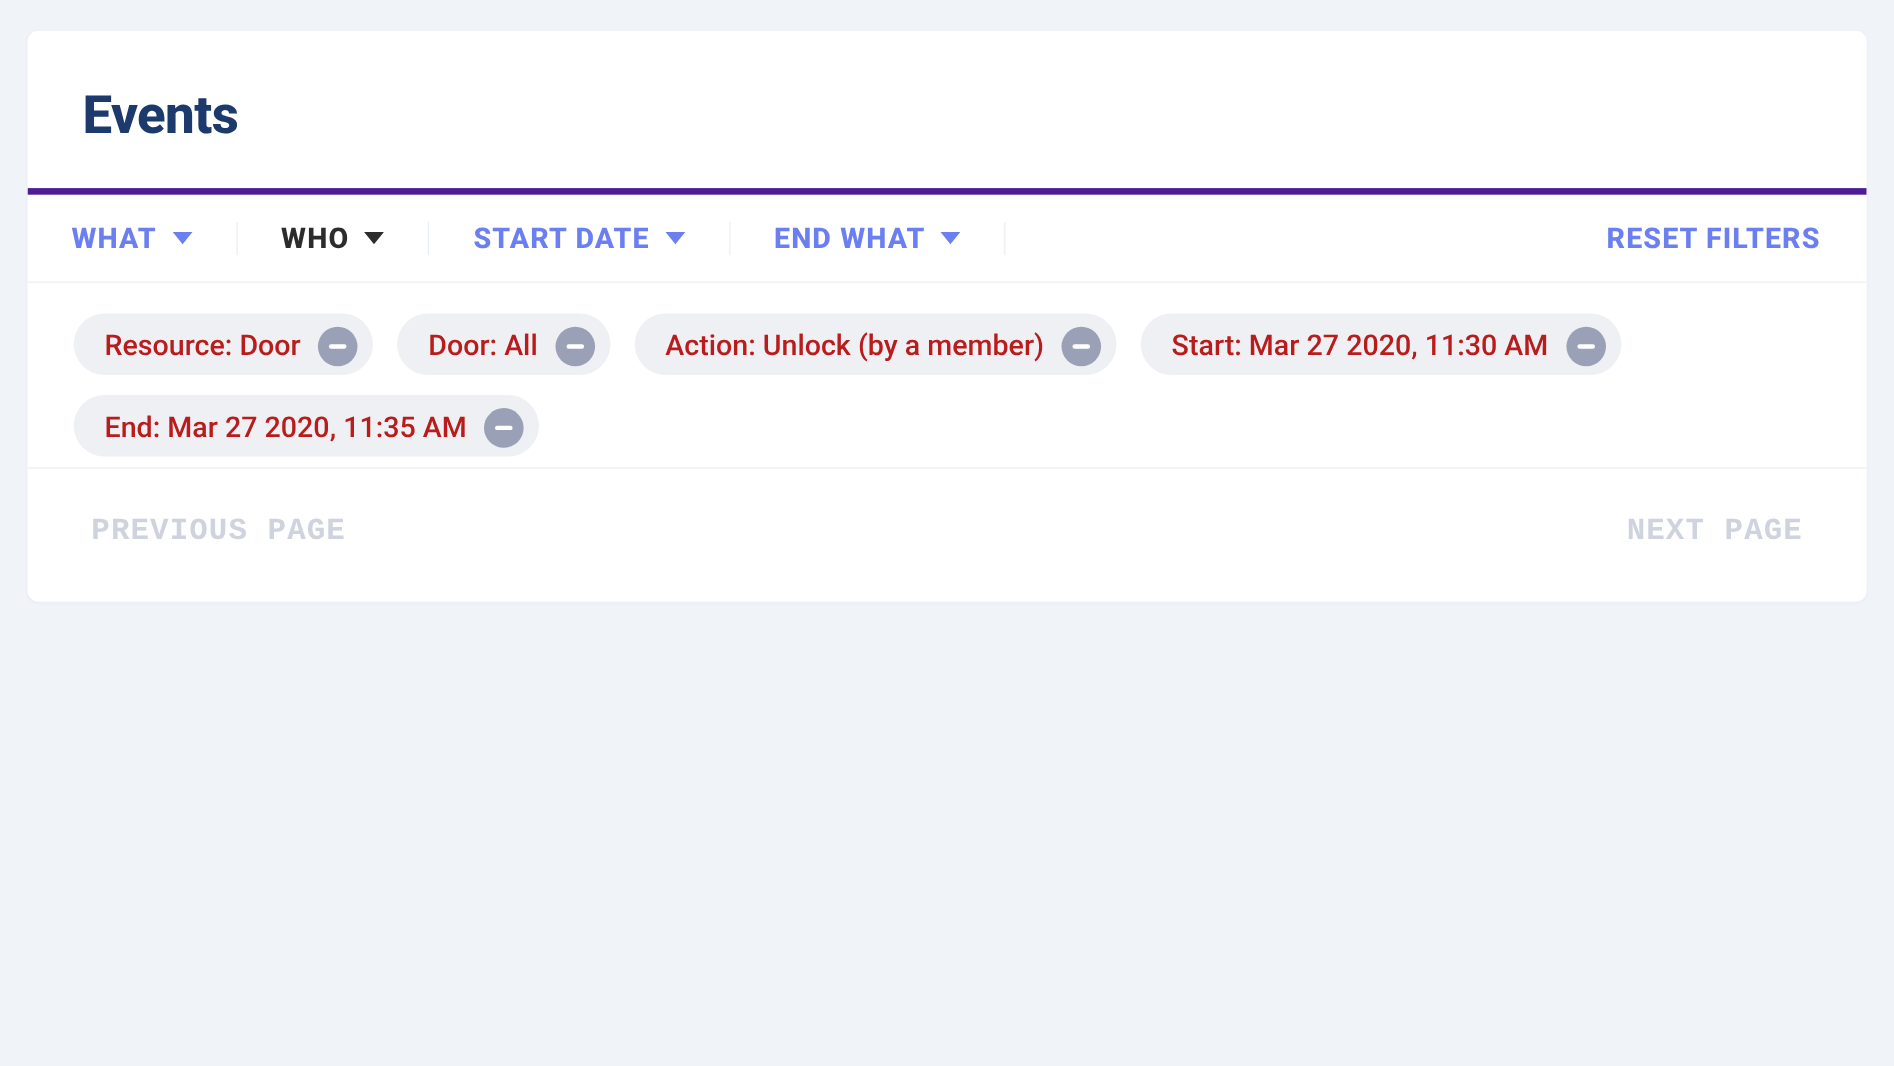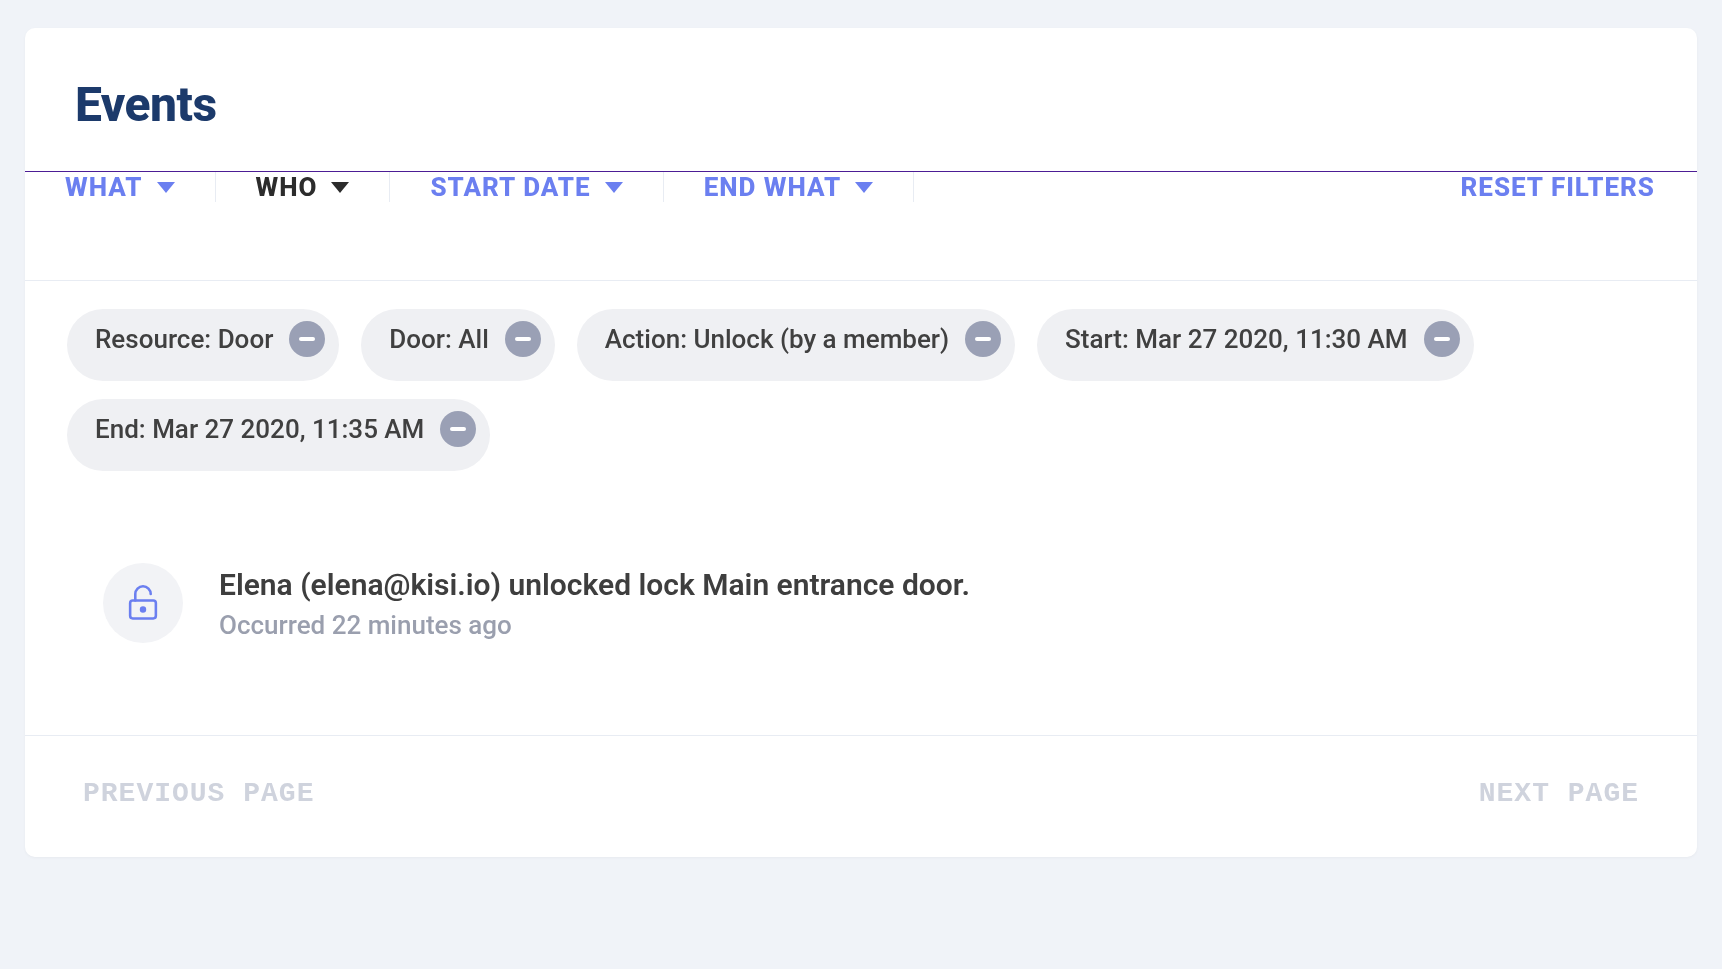--- a/index.html
+++ b/index.html
@@ -24,24 +24,24 @@
       padding: 48px 50px 38px 50px;
     }
     .page-title {
       font-size: 48px;
       font-weight: 800;
       color: #1c3a6b;
       letter-spacing: -0.5px;
     }
     .filter-row {
       display: flex;
-      align-items: flex-start;
-      border-top: 1px solid #4c1d95;
+      align-items: center;
+      border-top: 6px solid #4c1d95;
       border-bottom: 1px solid #e8ecf3;
-      height: 110px;
+      height: 86px;
     }
     .filter-tab {
       display: flex;
       align-items: center;
       justify-content: center;
       gap: 14px;
       padding: 0 40px;
       border-right: 1px solid #e8ecf3;
       font-size: 26px;
       font-weight: 800;
@@ -82,23 +82,23 @@
       padding: 28px 42px 10px 42px;
       display: flex;
       flex-wrap: wrap;
       gap: 18px 22px;
     }
     .chip {
       display: inline-flex;
       align-items: center;
       background: #eff0f3;
       border-radius: 999px;
-      padding: 12px 14px 24px 28px;
-      font-size: 26px;
-      color: #404040;
+      padding: 12px 14px 8px 28px;
+      font-size: 26px;
+      color: #b91c1c;
       gap: 16px;
     }
     .chip-label {
       font-weight: 500;
     }
     .chip-remove {
       width: 36px;
       height: 36px;
       border-radius: 50%;
       background: #9aa0b5;
@@ -224,35 +224,20 @@
         <div class="chip">
           <span class="chip-label">Start: Mar 27 2020, 11:30 AM</span>
           <span class="chip-remove"></span>
         </div>
         <div class="chip">
           <span class="chip-label">End: Mar 27 2020, 11:35 AM</span>
           <span class="chip-remove"></span>
         </div>
       </div>
 
-      <div class="event-list">
-        <div class="event-item">
-          <div class="event-icon">
-            <svg viewBox="0 0 24 28" fill="none" stroke="#6b7ff0" stroke-width="2" stroke-linecap="round" stroke-linejoin="round">
-              <rect x="2" y="12" width="20" height="14" rx="2"></rect>
-              <path d="M6 12 V7 a6 6 0 0 1 12 0"></path>
-              <circle cx="12" cy="19" r="1.5" fill="#6b7ff0"></circle>
-            </svg>
-          </div>
-          <div class="event-text">
-            <div class="event-title">Elena (elena@kisi.io) unlocked lock Main entrance door.</div>
-            <div class="event-time">Occurred 22 minutes ago</div>
-          </div>
-        </div>
-      </div>
 
       <div class="pagination">
         <div class="page-btn">PREVIOUS PAGE</div>
         <div class="page-btn">NEXT PAGE</div>
       </div>
 
     </div>
   </div>
 </div>
 

